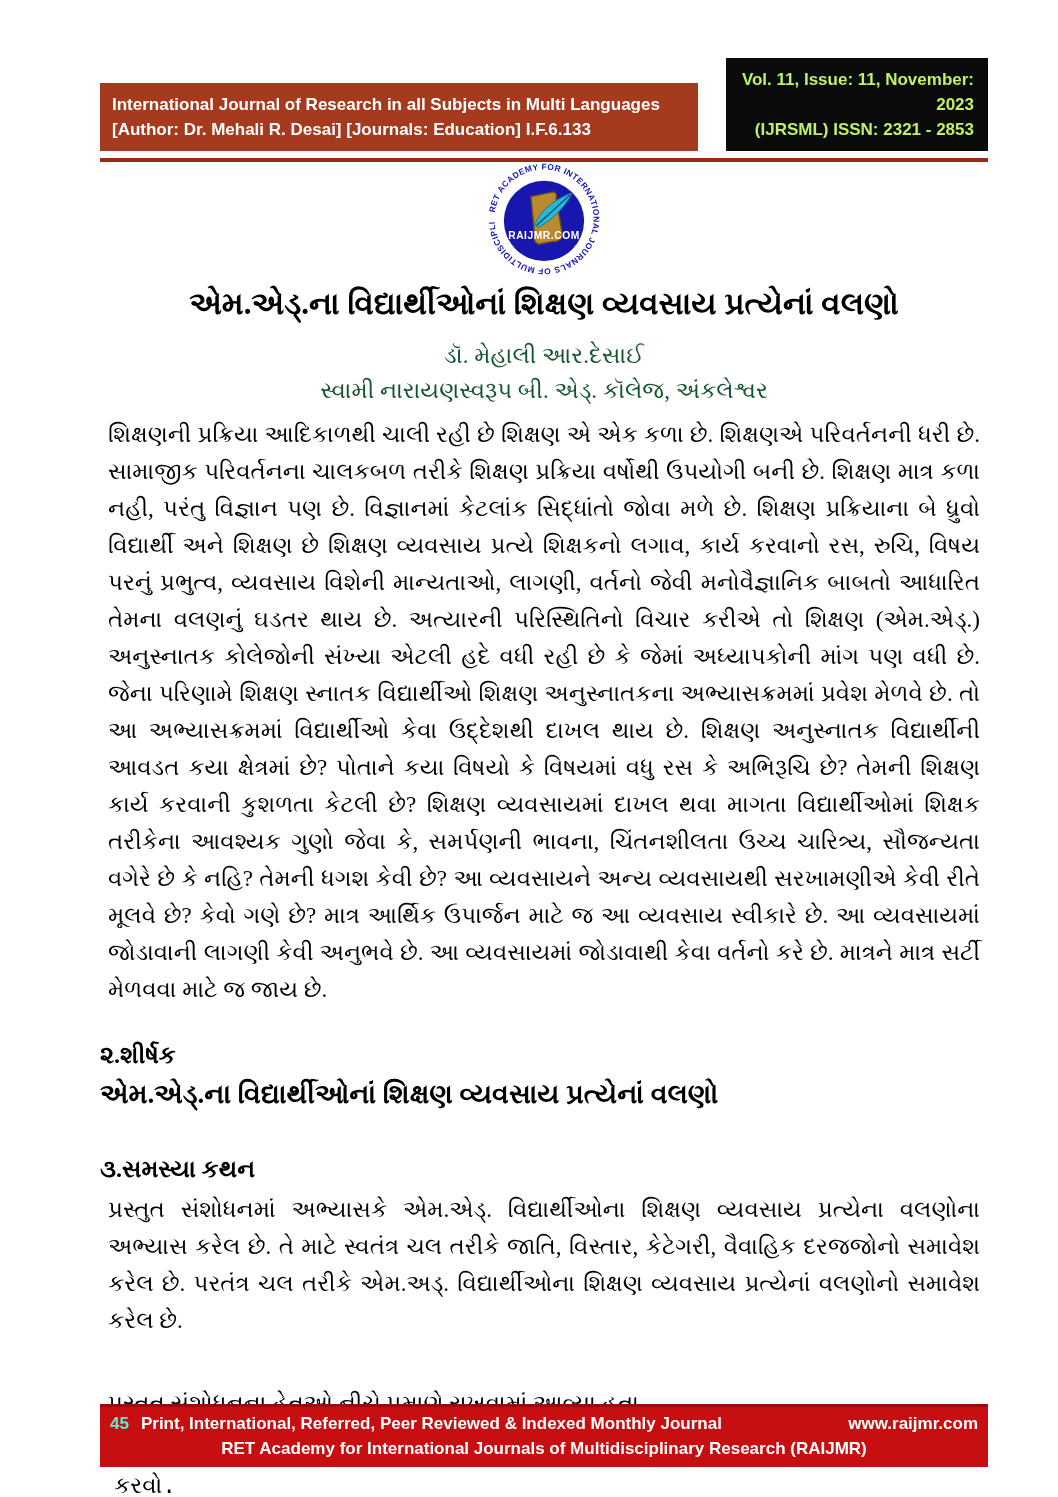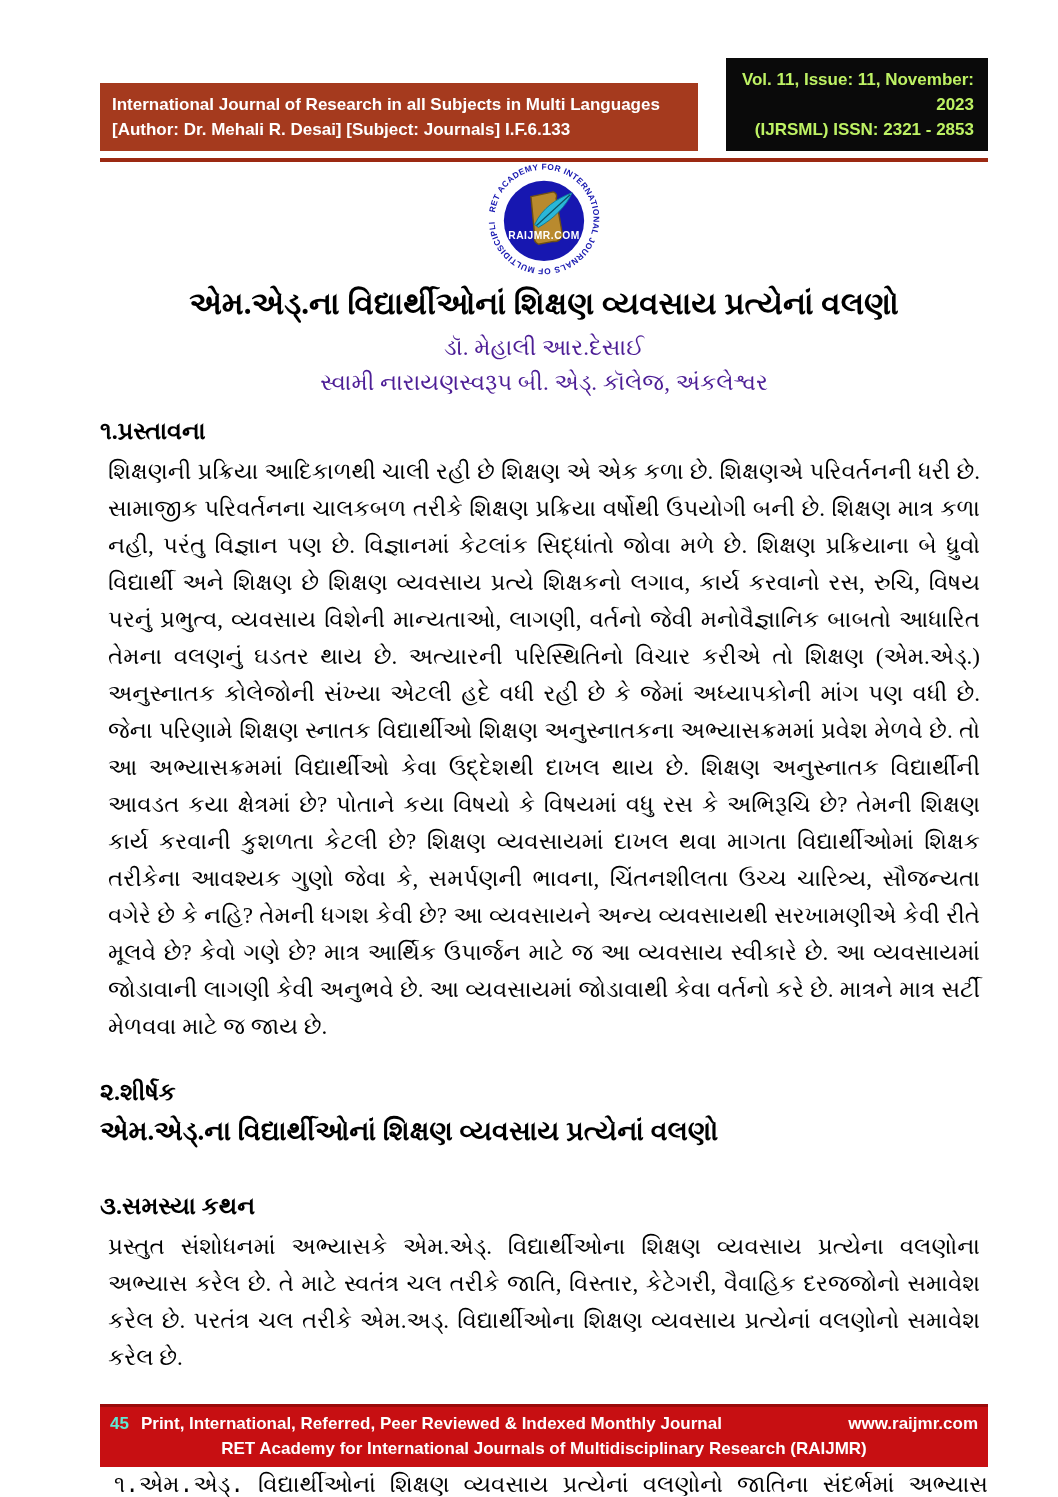--- a/index.html
+++ b/index.html
@@ -48,25 +48,25 @@
 
   
   .article-title{
     margin:14px 0 0 0;
     text-align:center;
     font-size:31px;
     font-weight:bold;
     color:#000;
   }
   .byline{
-    margin-top:8px;
+    margin-top:16px;
     text-align:center;
     font-size:23px;
     line-height:35px;
-    color:#4c1d95;
+    color:#14532d;
   }
 
   
   .sec-heading{
     font-size:24px;
     font-weight:bold;
     color:#000;
     margin:18px 0 4px 0;
   }
   .sec-body{
@@ -115,21 +115,21 @@
 </style>
 </head>
 <body>
 
 <div class="page">
   <div class="content">
 
     <div class="journal-header">
       <div class="header-left">
         <div>International Journal of Research in all Subjects in Multi Languages</div>
-        <div>[Author: Dr. Mehali R. Desai] [Subject: Journals] I.F.6.133</div>
+        <div>[Author: Dr. Mehali R. Desai] [Journals: Education] I.F.6.133</div>
       </div>
       <div class="header-right">
         <div>Vol. 11, Issue: 11, November: 2023</div>
         <div>(IJRSML) ISSN: 2321 - 2853</div>
       </div>
     </div>
     <div class="header-rule"></div>
 
     <div class="logo-wrap">
       <svg width="118" height="112" viewBox="0 0 120 120">
@@ -148,21 +148,20 @@
       </svg>
     </div>
 
     <div class="article-title">એમ.એડ્.ના વિદ્યાર્થીઓનાં શિક્ષણ વ્યવસાય પ્રત્યેનાં વલણો</div>
     <div class="byline">
       <div>ડૉ. મેહાલી આર.દેસાઈ</div>
       <div>સ્વામી નારાયણસ્વરૂપ બી. એડ્. કૉલેજ, અંકલેશ્વર</div>
     </div>
 
     <div class="sec1">
-      <div class="sec-heading">૧.પ્રસ્તાવના</div>
       <p class="sec-body">શિક્ષણની પ્રક્રિયા આદિકાળથી ચાલી રહી છે શિક્ષણ એ એક કળા છે. શિક્ષણએ પરિવર્તનની ધરી છે. સામાજીક પરિવર્તનના ચાલકબળ તરીકે શિક્ષણ પ્રક્રિયા વર્ષોથી ઉપયોગી બની છે. શિક્ષણ માત્ર કળા નહી, પરંતુ વિજ્ઞાન પણ છે. વિજ્ઞાનમાં કેટલાંક સિદ્ધાંતો જોવા મળે છે. શિક્ષણ પ્રક્રિયાના બે ધ્રુવો વિદ્યાર્થી અને શિક્ષણ છે શિક્ષણ વ્યવસાય પ્રત્યે શિક્ષકનો લગાવ, કાર્ય કરવાનો રસ, રુચિ, વિષય પરનું પ્રભુત્વ, વ્યવસાય વિશેની માન્યતાઓ, લાગણી, વર્તનો જેવી મનોવૈજ્ઞાનિક બાબતો આધારિત તેમના વલણનું ઘડતર થાય છે. અત્યારની પરિસ્થિતિનો વિચાર કરીએ તો શિક્ષણ (એમ.એડ્.) અનુસ્નાતક કોલેજોની સંખ્યા એટલી હદે વધી રહી છે કે જેમાં અધ્યાપકોની માંગ પણ વધી છે. જેના પરિણામે શિક્ષણ સ્નાતક વિદ્યાર્થીઓ શિક્ષણ અનુસ્નાતકના અભ્યાસક્રમમાં પ્રવેશ મેળવે છે. તો આ અભ્યાસક્રમમાં વિદ્યાર્થીઓ કેવા ઉદ્દેશથી દાખલ થાય છે. શિક્ષણ અનુસ્નાતક વિદ્યાર્થીની આવડત કયા ક્ષેત્રમાં છે? પોતાને કયા વિષયો કે વિષયમાં વધુ રસ કે અભિરૂચિ છે? તેમની શિક્ષણ કાર્ય કરવાની કુશળતા કેટલી છે? શિક્ષણ વ્યવસાયમાં દાખલ થવા માગતા વિદ્યાર્થીઓમાં શિક્ષક તરીકેના આવશ્યક ગુણો જેવા કે, સમર્પણની ભાવના, ચિંતનશીલતા ઉચ્ચ ચારિત્ર્ય, સૌજન્યતા વગેરે છે કે નહિ? તેમની ધગશ કેવી છે? આ વ્યવસાયને અન્ય વ્યવસાયથી સરખામણીએ કેવી રીતે મૂલવે છે? કેવો ગણે છે? માત્ર આર્થિક ઉપાર્જન માટે જ આ વ્યવસાય સ્વીકારે છે. આ વ્યવસાયમાં જોડાવાની લાગણી કેવી અનુભવે છે. આ વ્યવસાયમાં જોડાવાથી કેવા વર્તનો કરે છે. માત્રને માત્ર સર્ટી મેળવવા માટે જ જાય છે.</p>
     </div>
 
     <div class="sec2">
       <div class="sec-heading">૨.શીર્ષક</div>
       <p class="sec-subtitle">એમ.એડ્.ના વિદ્યાર્થીઓનાં શિક્ષણ વ્યવસાય પ્રત્યેનાં વલણો</p>
     </div>
 
     <div class="sec3">
       <div class="sec-heading">૩.સમસ્યા કથન</div>

